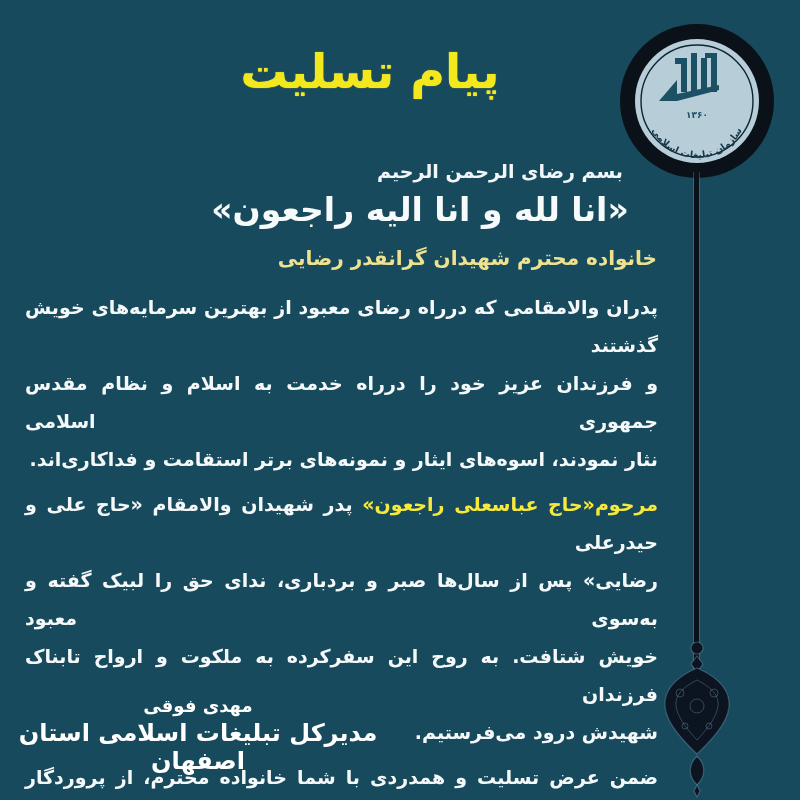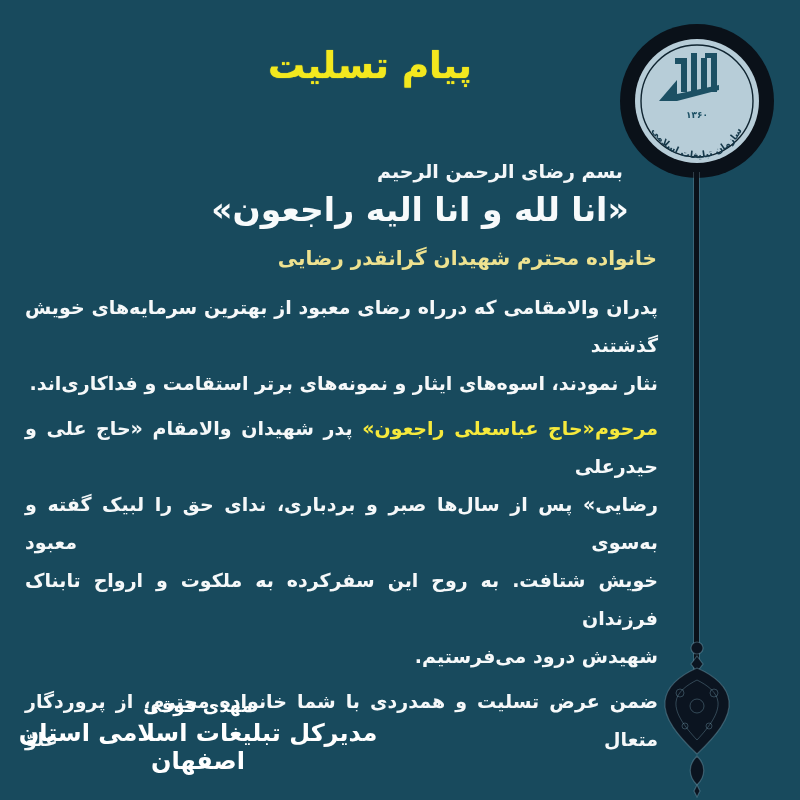--- a/index.html
+++ b/index.html
@@ -6,21 +6,21 @@
   .page{
     position:relative;width:800px;height:800px;margin:0 auto;
     background:#184a5d;overflow:hidden;
     font-family:"DejaVu Sans",sans-serif;
     direction:rtl;
   }
   
   .title{
     position:absolute;top:44px;left:0;width:740px;
     text-align:center;
-    font-size:37px;font-weight:700;letter-spacing:1px;
+    font-size:47px;font-weight:700;letter-spacing:1px;
     color:#f3e81e;
     text-shadow:0 0 1px #f3e81e;
   }
   
   .logo{position:absolute;left:618px;top:22px;width:158px;height:158px;}
   
   .stem{
     position:absolute;left:694px;top:172px;width:5px;height:502px;
     background:#0a1119;
     box-shadow:1px 0 0 rgba(145,175,190,.28),-1px 0 0 rgba(145,175,190,.28);
@@ -111,20 +111,21 @@
 
   <div class="bismillah">بسم رضای الرحمن الرحیم</div>
   <div class="verse">«انا لله و انا الیه راجعون»</div>
 
   <div class="salutation">خانواده محترم شهیدان گرانقدر رضایی</div>
 
   <div class="body">
     <p>
       </p>
       <div class="line fill">پدران والامقامی که درراه رضای معبود از بهترین سرمایه‌های خویش گذشتند</div>
+      <div class="line fill">و فرزندان عزیز خود را درراه خدمت به اسلام و نظام مقدس جمهوری اسلامی</div>
       <div class="line">نثار نمودند، اسوه‌های ایثار و نمونه‌های برتر استقامت و فداکاری‌اند.</div>
     <p></p>
     <p>
       </p>
       <div class="line fill"><span class="hl">مرحوم«حاج عباسعلی راجعون»</span><span> پدر شهیدان والامقام «حاج علی و حیدرعلی</span></div>
       <div class="line fill">رضایی» پس از سال‌ها صبر و بردباری، ندای حق را لبیک گفته و به‌سوی معبود</div>
       <div class="line fill">خویش شتافت. به روح این سفرکرده به ملکوت و ارواح تابناک فرزندان</div>
       <div class="line">شهیدش درود می‌فرستیم.</div>
     <p></p>
     <p>

